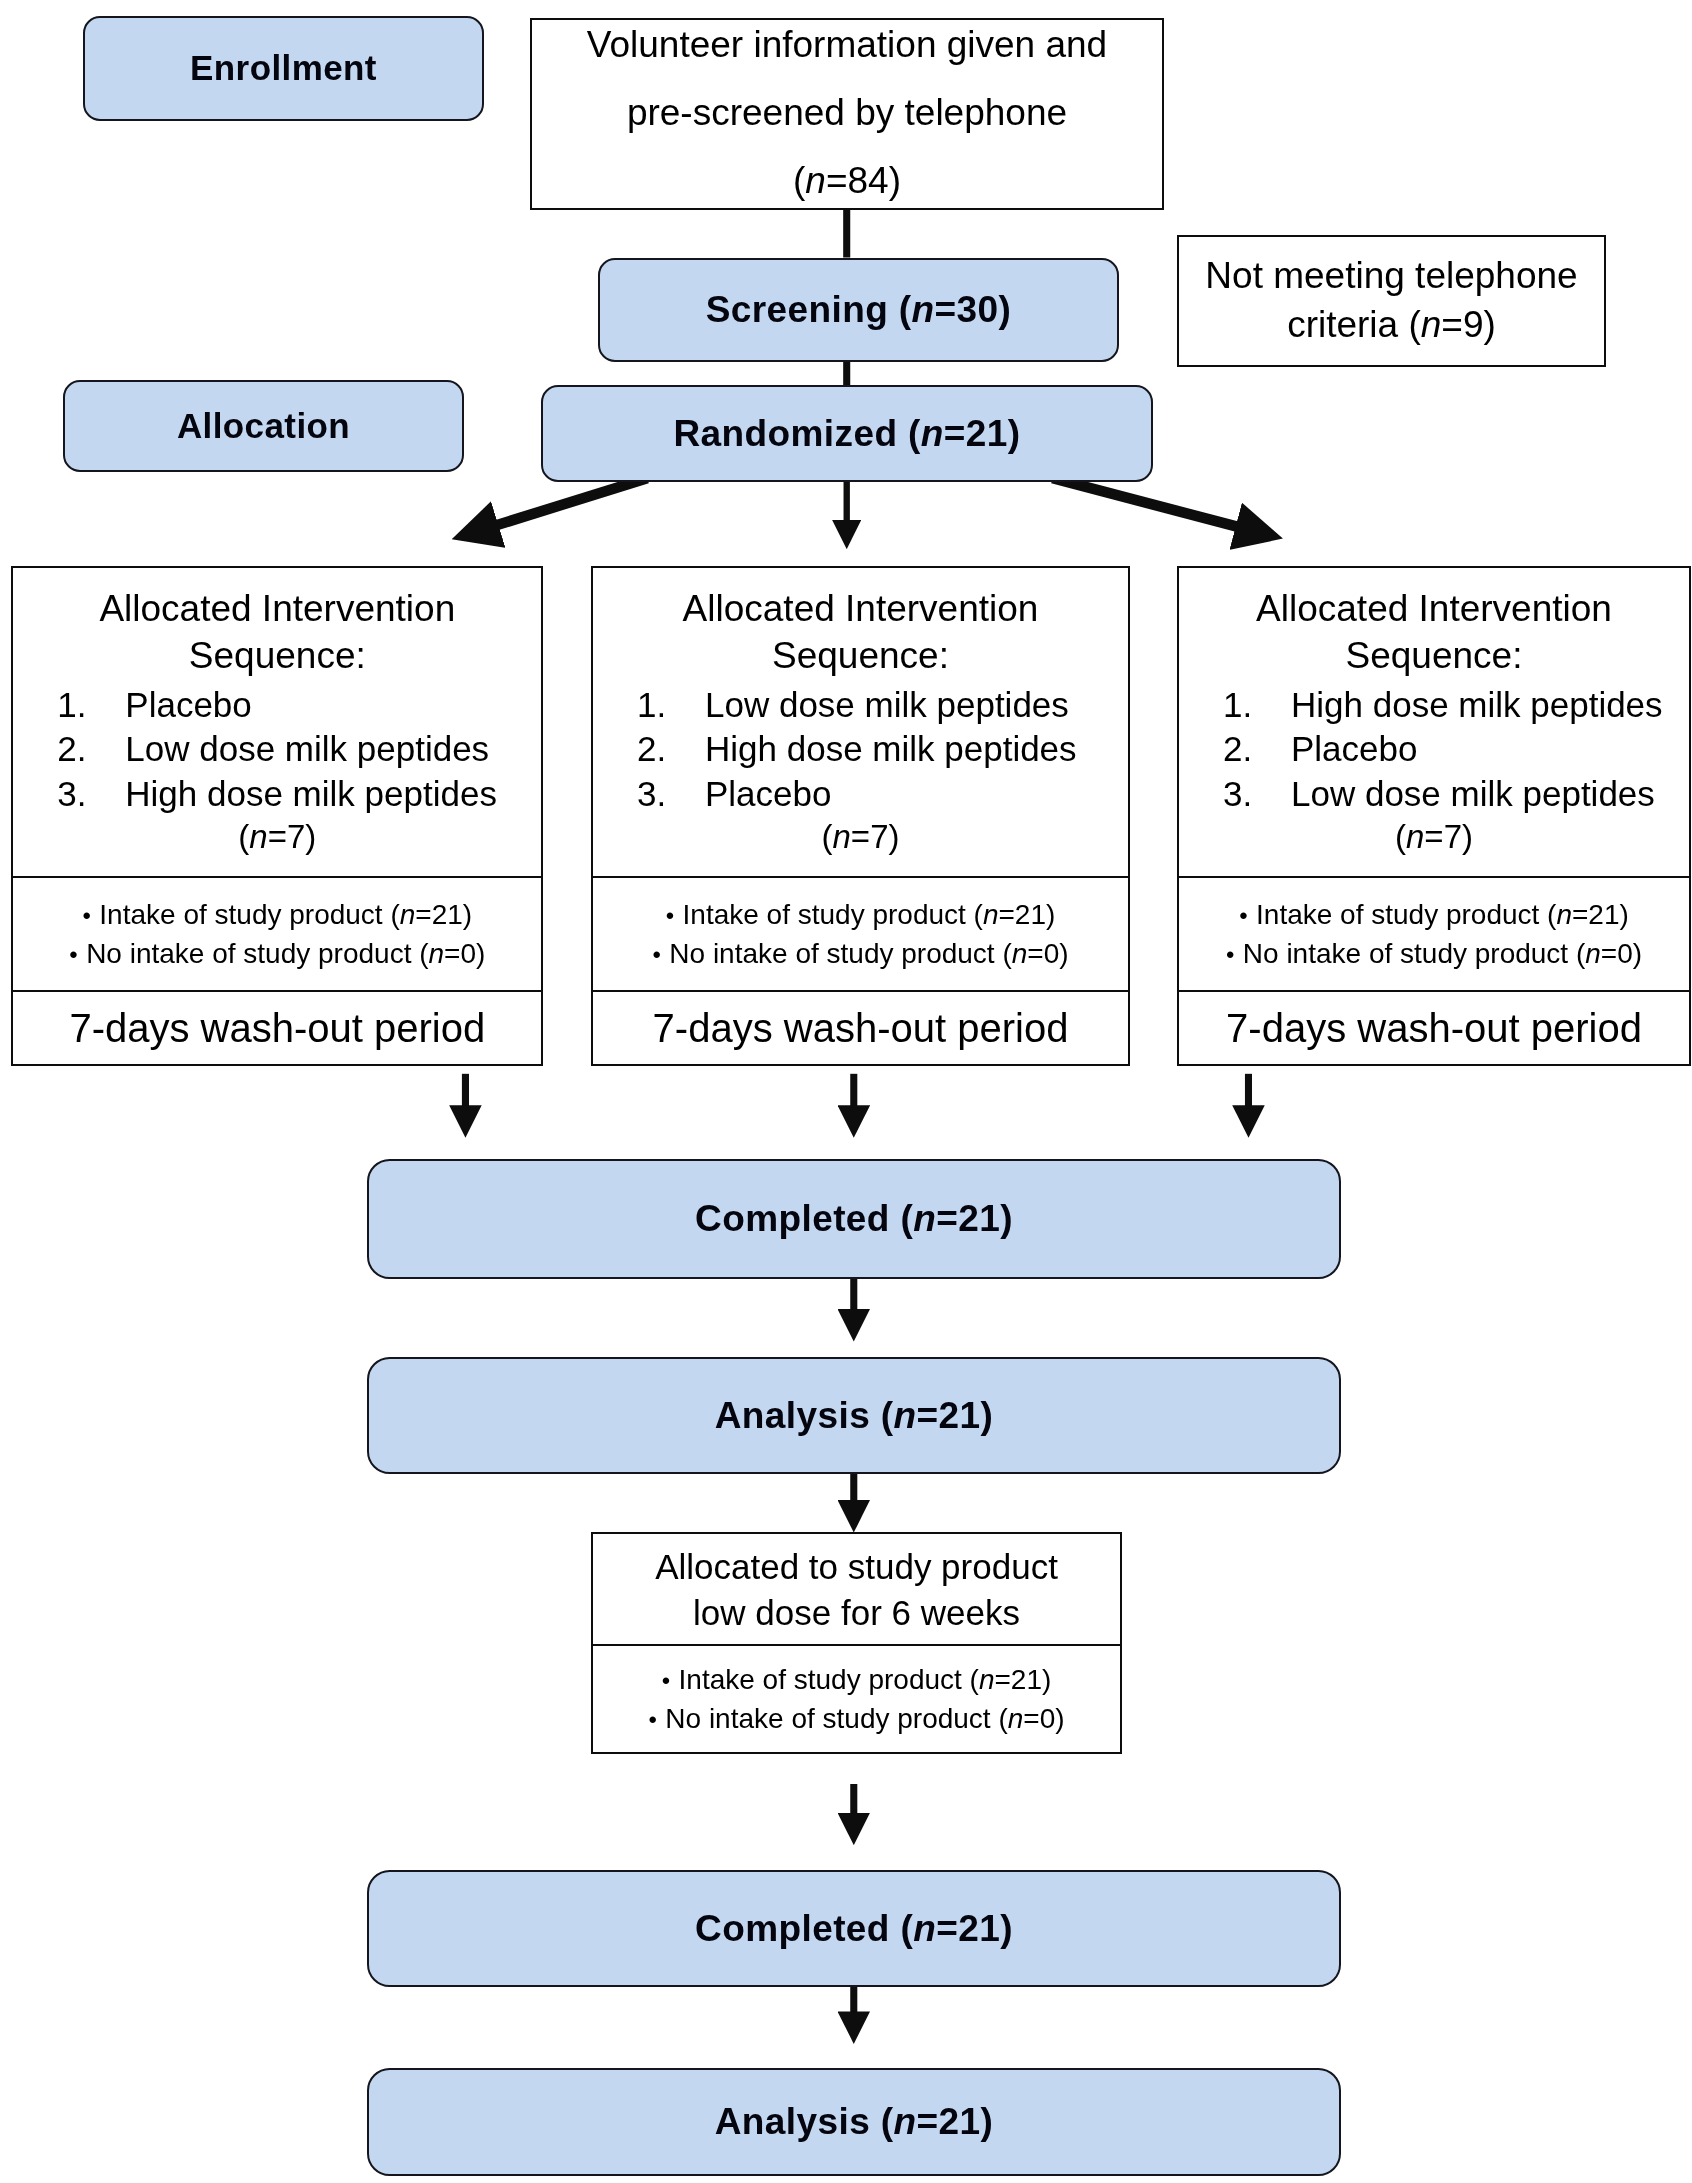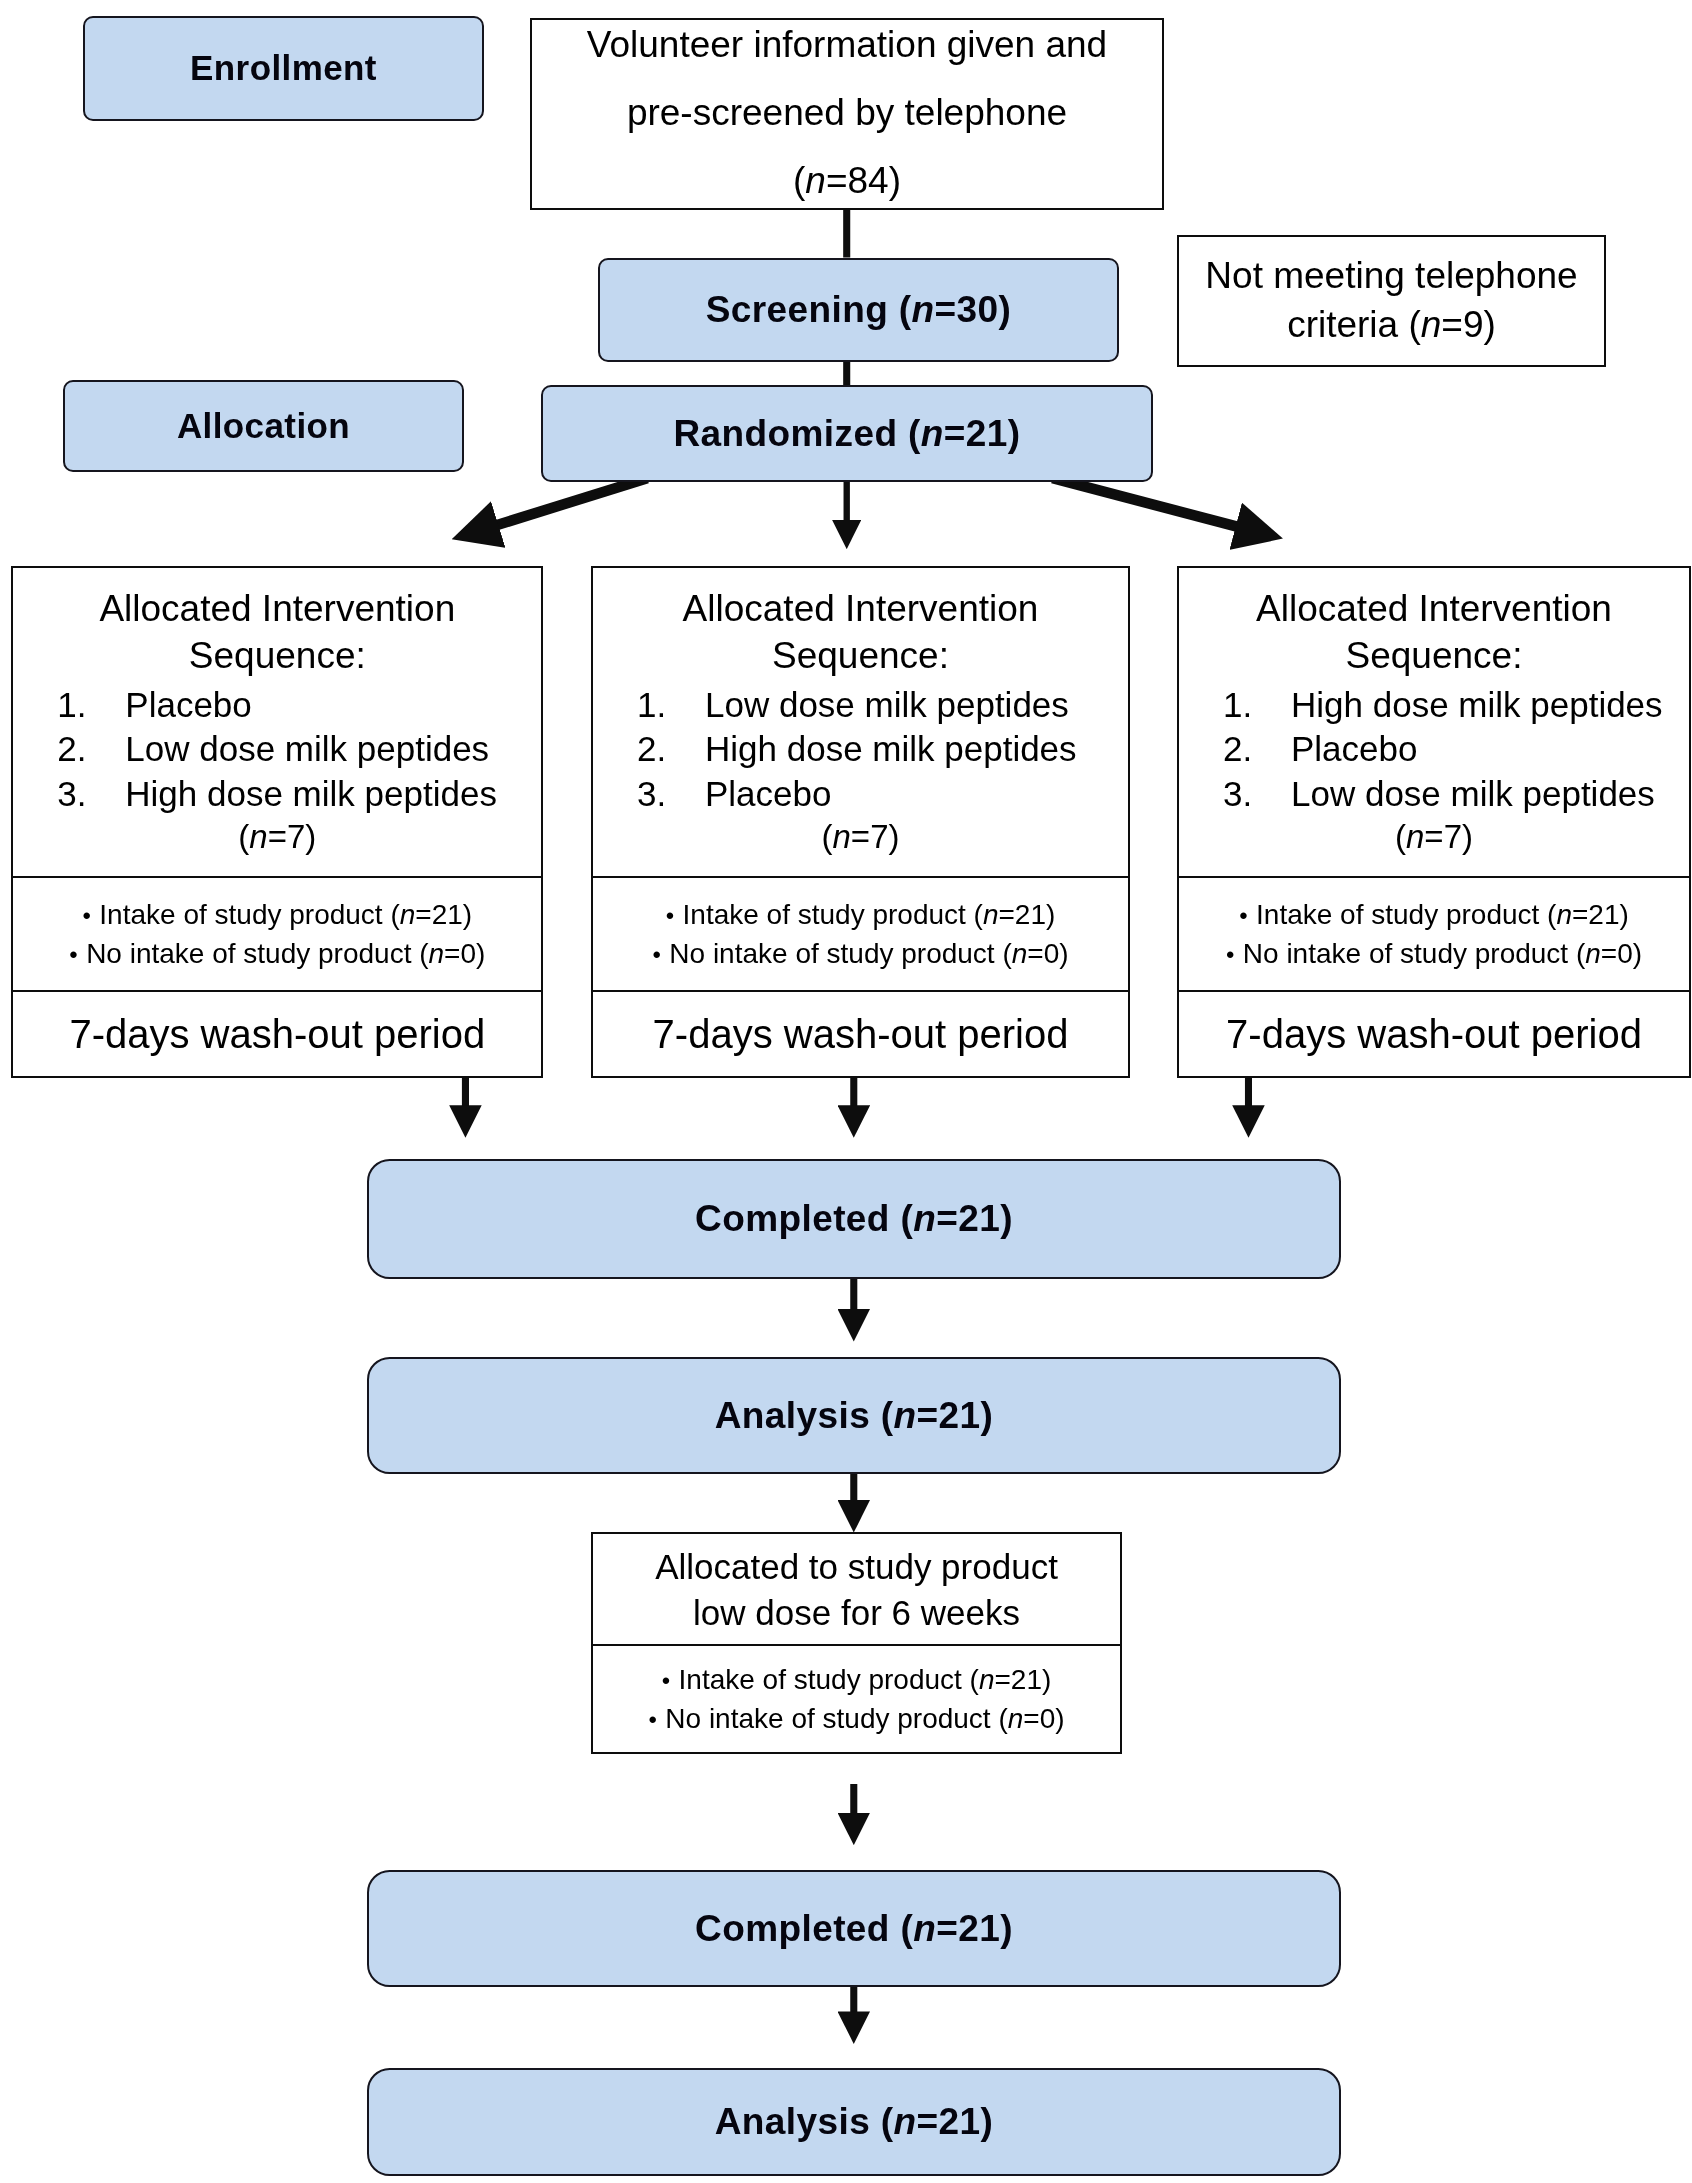--- a/index.html
+++ b/index.html
@@ -28,21 +28,21 @@
     z-index: 2;
     display: flex;
     flex-direction: column;
     align-items: center;
     justify-content: center;
     text-align: center;
   }
   .pill {
     background: var(--box-fill, #c3d8f0);
     border: 2.1px solid #15151e;
-    border-radius: 10px;
+    border-radius: 17px;
     font-weight: bold;
     font-size: 37px;
     letter-spacing: 0.4px;
     color: #05050f;
   }
   .pill.big { border-radius: 22.6px; }
   .pill.stage { font-size: 35px; }
   .wbox {
     background: #ffffff;
     border: 2.8px solid #0d0d0d;
@@ -96,21 +96,21 @@
     align-items: center;
     font-size: 28px;
     line-height: 1.38;
   }
   .intake-line { display: flex; align-items: baseline; white-space: nowrap; }
   .bullet {
     font-size: 24px;
     margin-right: 8.5px;
   }
   .washout-part {
-    height: 88px;
+    height: 76px;
     margin-top: -2.8px;
     align-items: center;
     font-size: 40px;
   }
   .alloc6w-text {
     height: 115px;
     font-size: 35px;
     line-height: 1.3;
     align-items: center;
   }

